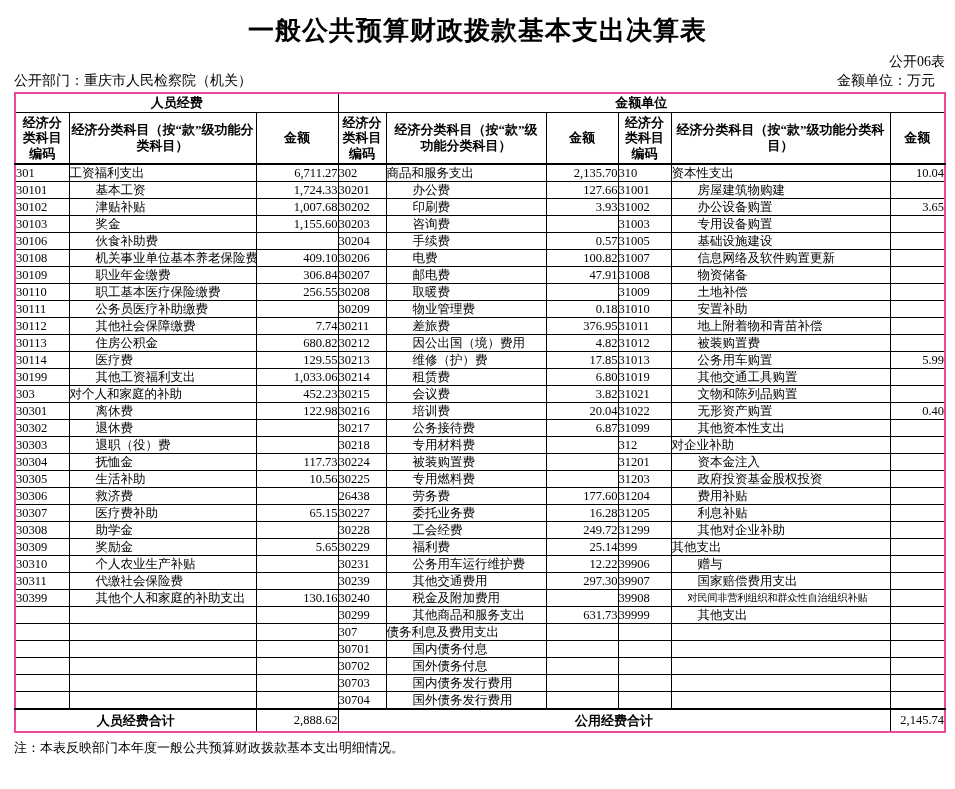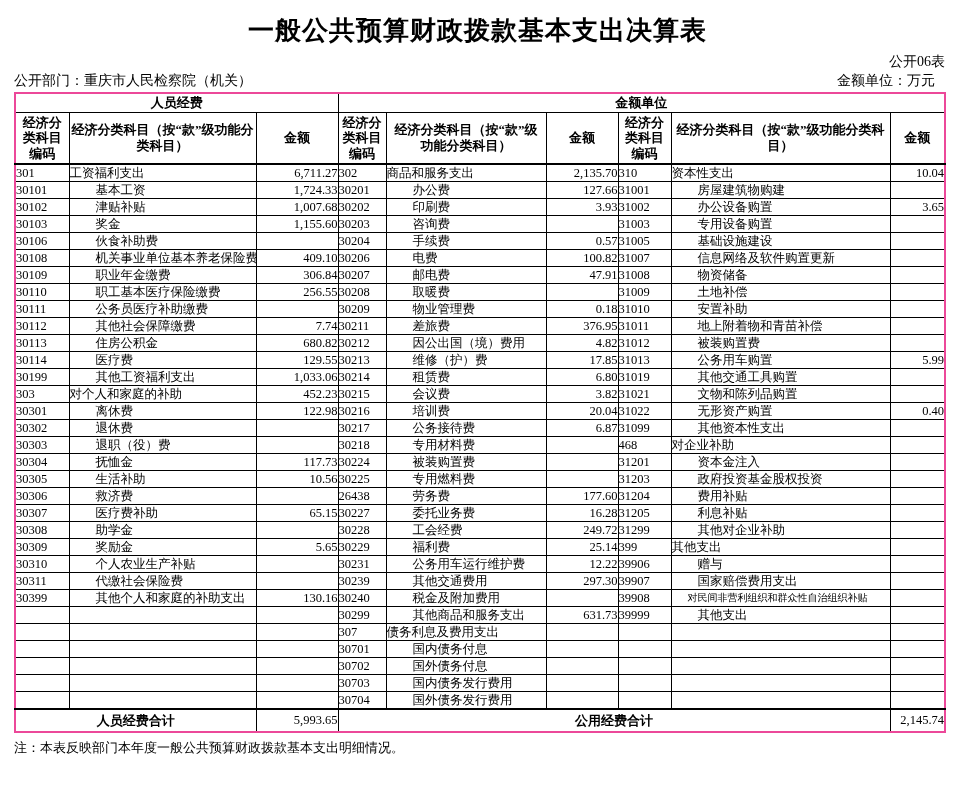--- a/index.html
+++ b/index.html
@@ -262,21 +262,21 @@
           <td class="name indent">其他资本性支出</td>
           <td class="amt"></td>
         </tr>
         <tr>
           <td class="code">30303</td>
           <td class="name indent">退职（役）费</td>
           <td class="amt"></td>
           <td class="code">30218</td>
           <td class="name indent">专用材料费</td>
           <td class="amt"></td>
-          <td class="code">468</td>
+          <td class="code">312</td>
           <td class="name">对企业补助</td>
           <td class="amt"></td>
         </tr>
         <tr>
           <td class="code">30304</td>
           <td class="name indent">抚恤金</td>
           <td class="amt">117.73</td>
           <td class="code">30224</td>
           <td class="name indent">被装购置费</td>
           <td class="amt"></td>
@@ -435,21 +435,21 @@
           <td class="name indent">国外债务发行费用</td>
           <td class="amt"></td>
           <td class="code"></td>
           <td class="name"></td>
           <td class="amt"></td>
         </tr>
       </tbody>
     <tfoot>
       <tr class="total-row">
         <td colspan="2" class="lbl">人员经费合计</td>
-        <td class="amt">5,993.65</td>
+        <td class="amt">2,888.62</td>
         <td colspan="5" class="lbl">公用经费合计</td>
         <td class="amt">2,145.74</td>
       </tr>
     </tfoot>
   </table>
 
   <div class="note">注：本表反映部门本年度一般公共预算财政拨款基本支出明细情况。</div>
 </div>
 
 </body></html>

